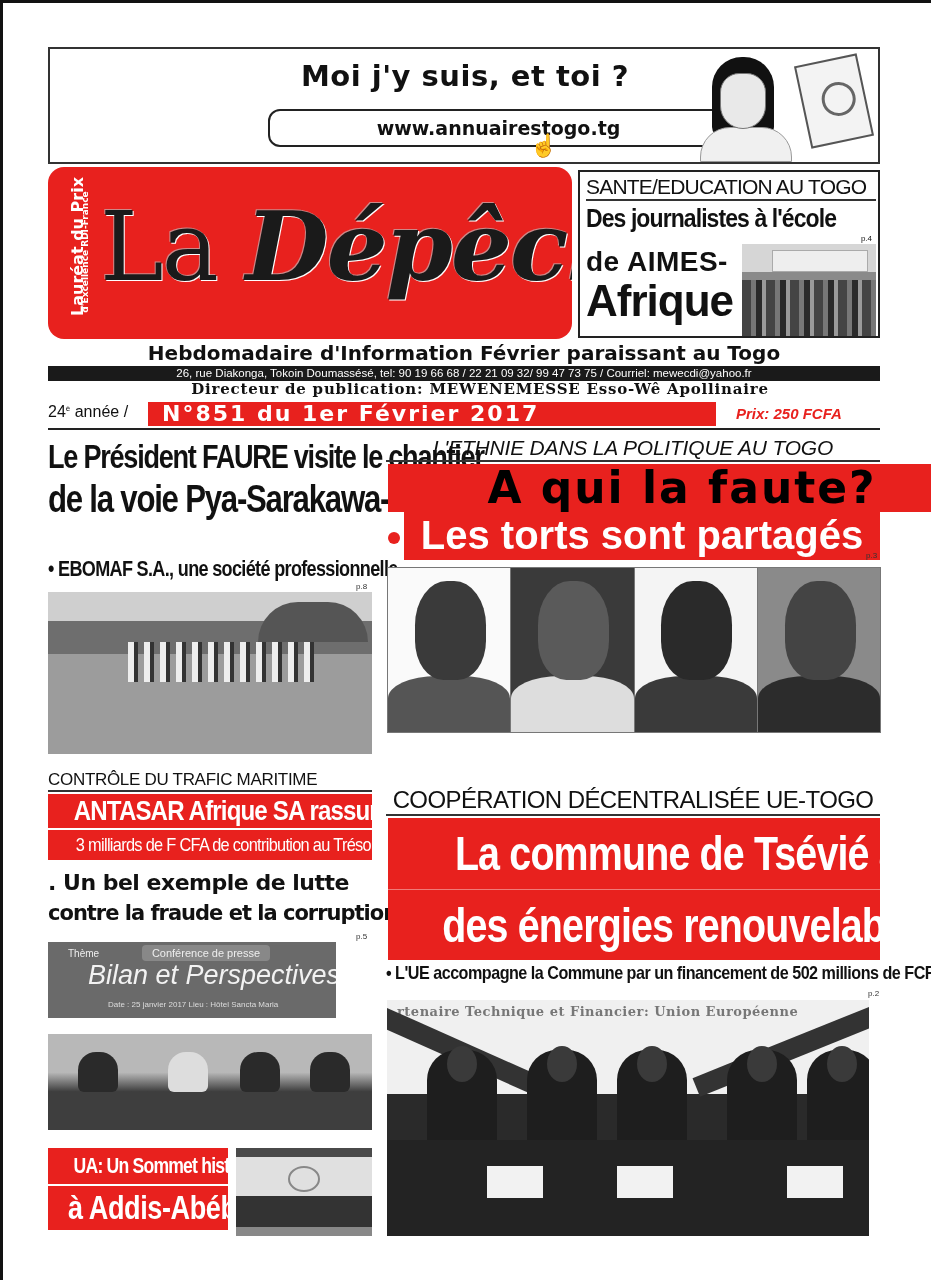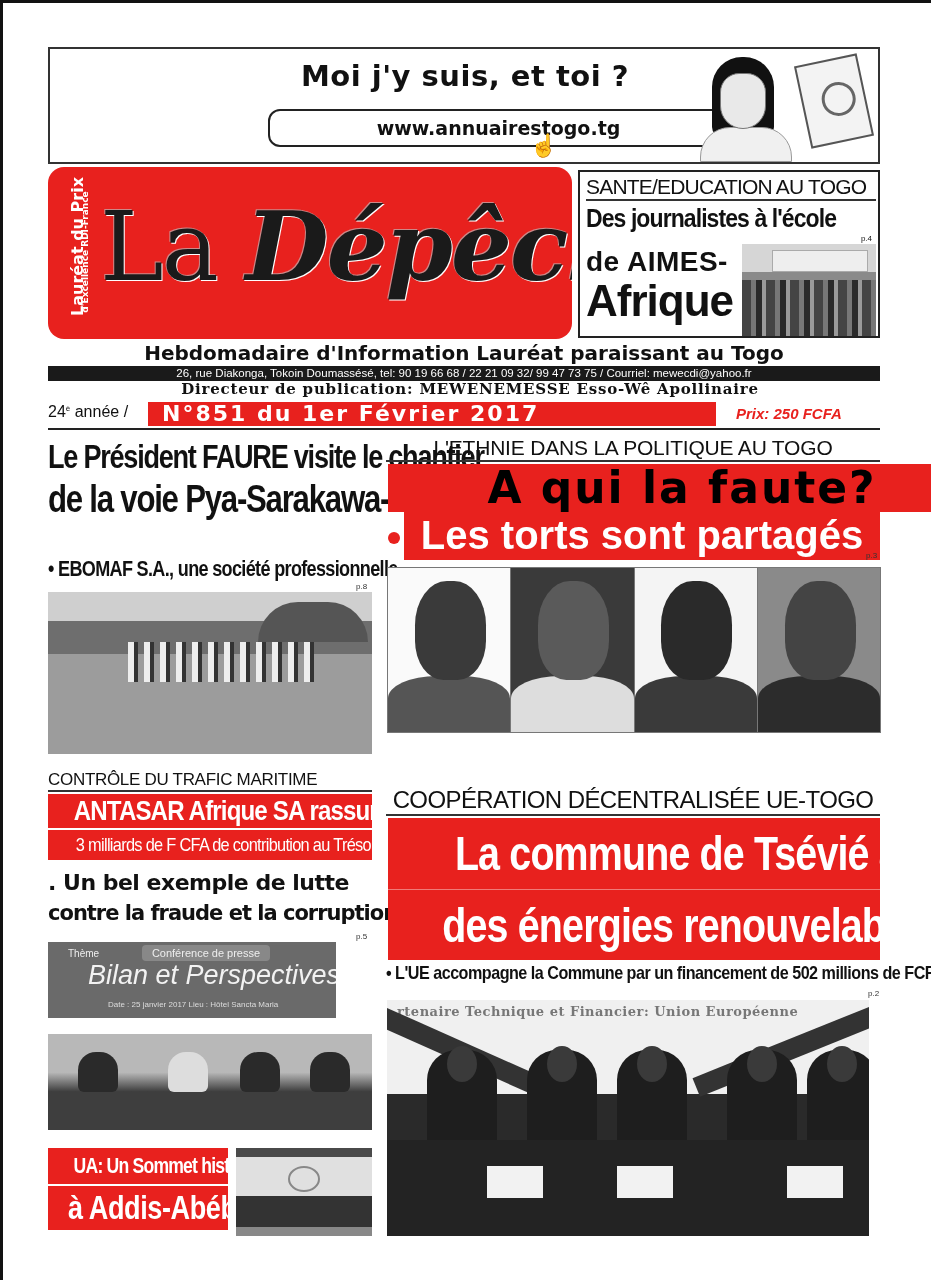--- a/index.html
+++ b/index.html
@@ -40,38 +40,38 @@
   .teaser-page { position: absolute; right: 6px; top: 62px; font-size: 8px; }
   .teaser-head2 { position: absolute; left: 6px; top: 74px; font-weight: bold; font-size: 28px; white-space: nowrap; letter-spacing: 0.5px; }
   .teaser-head3 { position: absolute; left: 6px; top: 104px; font-weight: bold; font-size: 44px; letter-spacing: -1px; white-space: nowrap; }
   .teaser-photo { position: absolute; left: 162px; top: 72px; width: 134px; height: 92px; background: linear-gradient(#d6d6d6 0 30%, #8a8a8a 30% 100%); overflow: hidden; }
   .teaser-photo::before { content: ""; position: absolute; left: 30px; top: 6px; width: 94px; height: 20px; background: #eee; border: 1px solid #aaa; }
   .teaser-photo::after { content: ""; position: absolute; left: 0; top: 36px; width: 134px; height: 56px; background: repeating-linear-gradient(90deg, #444 0 9px, #777 9px 14px, #2a2a2a 14px 20px, #9a9a9a 20px 24px); }
 
   
   .tagline { position: absolute; left: 48px; top: 341px; width: 832px; text-align: center; font-family: "DejaVu Sans", sans-serif; font-weight: bold; font-size: 20px; letter-spacing: 0px; white-space: nowrap; }
   .address { position: absolute; left: 48px; top: 366px; width: 832px; height: 15px; background: #1a1a1a; color: #fff; font-size: 11.5px; line-height: 15px; text-align: center; white-space: nowrap; }
-  .director { position: absolute; left: 54px; top: 380px; width: 832px; text-align: center; font-family: "DejaVu Serif", serif; font-weight: bold; font-size: 15px; letter-spacing: 0.8px; white-space: nowrap; }
+  .director { position: absolute; left: 64px; top: 380px; width: 832px; text-align: center; font-family: "DejaVu Serif", serif; font-weight: bold; font-size: 15px; letter-spacing: 0.8px; white-space: nowrap; }
   .year { position: absolute; left: 48px; top: 403px; font-size: 16px; white-space: nowrap; }
   .year sup { font-size: 8px; }
   .issue { position: absolute; left: 148px; top: 402px; width: 568px; height: 24px; background: #e8211e; color: #fff; font-family: "DejaVu Sans", sans-serif; font-weight: bold; font-size: 22px; line-height: 24px; padding-left: 14px; letter-spacing: 2px; white-space: nowrap; }
   .price { position: absolute; left: 736px; top: 405px; color: #e8211e; font-weight: bold; font-style: italic; font-size: 15px; white-space: nowrap; }
   .rule { position: absolute; left: 48px; top: 428px; width: 832px; height: 2px; background: #222; }
 
   
   .s1-head { position: absolute; left: 48px; top: 436px; width: 326px; font-weight: bold; font-size: 33px; line-height: 42px; letter-spacing: -1.5px; transform: scaleX(0.82); transform-origin: left top; width: 400px; white-space: nowrap; }
   .s1-sub { position: absolute; left: 48px; top: 556px; font-weight: bold; font-size: 22px; letter-spacing: -0.8px; white-space: nowrap; transform: scaleX(0.82); transform-origin: left; }
   .pg { position: absolute; font-size: 8px; color: #333; }
   .photo { position: absolute; background: #888; overflow: hidden; }
   .s1-photo { left: 48px; top: 592px; width: 324px; height: 162px; background: linear-gradient(#cfcfcf 0 18%, #6e6e6e 18% 38%, #9c9c9c 38% 100%); }
   .s1-photo .hill { position: absolute; left: 210px; top: 10px; width: 110px; height: 40px; background: #555; border-radius: 60px 60px 0 0; }
   .s1-photo .people { position: absolute; left: 80px; top: 50px; width: 190px; height: 40px; background: repeating-linear-gradient(90deg, #eee 0 6px, #333 6px 10px, transparent 10px 16px); }
 
   
-  .s2-kicker { position: absolute; left: 386px; top: 436px; width: 494px; font-size: 21px; letter-spacing: -0.2px; line-height: 24px; border-bottom: 2px solid #333; white-space: nowrap; text-align: center; }
+  .s2-kicker { position: absolute; left: 386px; top: 436px; width: 494px; font-size: 21px; letter-spacing: -0.2px; line-height: 24px; border-bottom: 2px solid #333; white-space: nowrap; text-align: center; font-style: italic; }
   .s2-band1 { position: absolute; left: 388px; top: 464px; width: 588px; height: 48px; background: #e8211e; color: #000000; font-family: "DejaVu Sans", sans-serif; font-weight: bold; font-size: 44px; line-height: 48px; text-align: center; letter-spacing: 2px; white-space: nowrap; }
   .s2-dot { position: absolute; left: 388px; top: 532px; width: 12px; height: 12px; background: #e8211e; border-radius: 50%; }
   .s2-band2 { position: absolute; left: 404px; top: 512px; width: 476px; height: 48px; background: #e8211e; color: #fff; font-weight: bold; font-size: 40px; line-height: 46px; text-align: center; white-space: nowrap; }
   .s2-page { position: absolute; left: 866px; top: 551px; font-size: 8px; color: #333; }
   .portraits { position: absolute; left: 387px; top: 567px; width: 494px; height: 166px; display: flex; border: 1px solid #777; }
   .portrait { flex: 1; position: relative; border-right: 1px solid #777; overflow: hidden; }
   .portrait:last-child { border-right: none; }
   .portrait .head { position: absolute; left: 22%; top: 8%; width: 58%; height: 60%; border-radius: 45% 45% 40% 40%; background: #3a3a3a; }
   .portrait .torso { position: absolute; left: 0; top: 66%; width: 100%; height: 34%; border-radius: 40% 40% 0 0; }
   .p1 { background: #fafafa; } .p1 .torso { background: #555; }
@@ -150,21 +150,21 @@
 
 <div class="teaser">
   <div class="teaser-kicker">SANTE/EDUCATION AU TOGO</div>
   <div class="teaser-head1">Des journalistes à l'école</div>
   <div class="teaser-page">p.4</div>
   <div class="teaser-head2">de  AIMES-</div>
   <div class="teaser-head3">Afrique</div>
   <div class="teaser-photo"></div>
 </div>
 
-<div class="tagline">Hebdomadaire d'Information Lauréat paraissant au Togo</div>
+<div class="tagline">Hebdomadaire d'Information Février paraissant au Togo</div>
 <div class="address">26, rue Diakonga, Tokoin Doumassésé, tel: 90 19 66 68 / 22 21 09 32/ 99 47 73 75 / Courriel: mewecdi@yahoo.fr</div>
 <div class="director">Directeur de publication: MEWENEMESSE Esso-Wê Apollinaire</div>
 <div class="year"><span>24</span><sup>è</sup><span> année /</span></div>
 <div class="issue">N°851 du 1er Février  2017</div>
 <div class="price">Prix: 250 FCFA</div>
 <div class="rule"></div>
 
 <div class="s1-head">
   <div>Le Président FAURE visite le chantier</div>
   <div style="font-size:38px">de la voie Pya-Sarakawa-Kanté</div>

